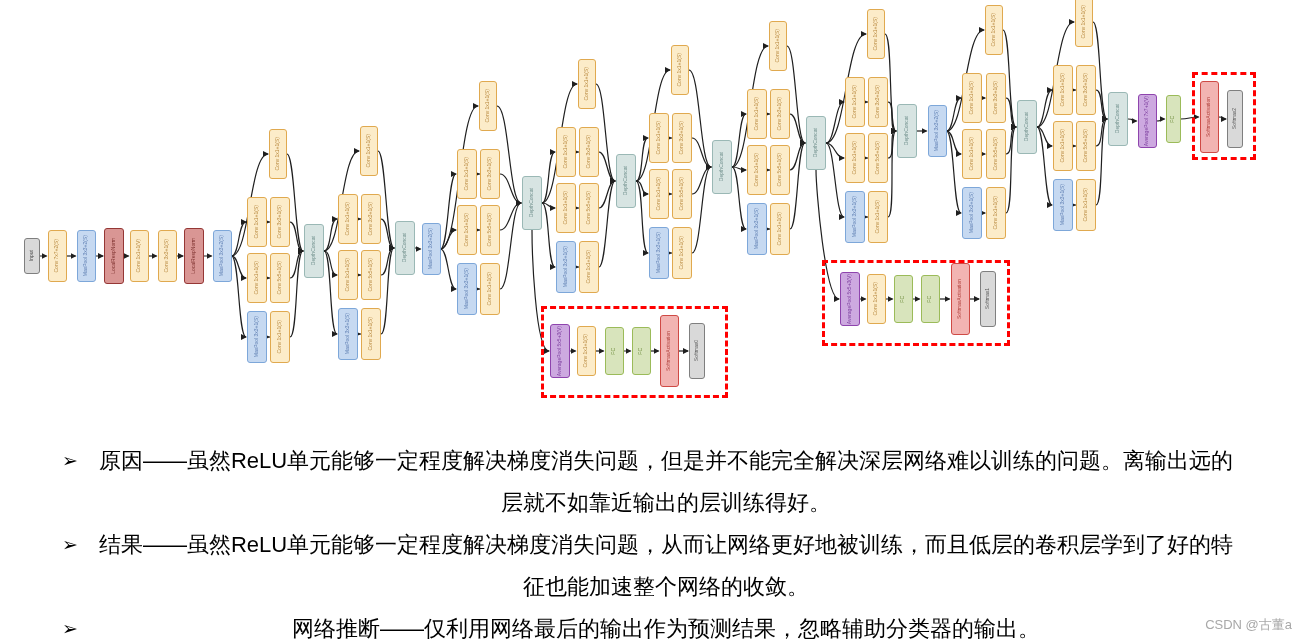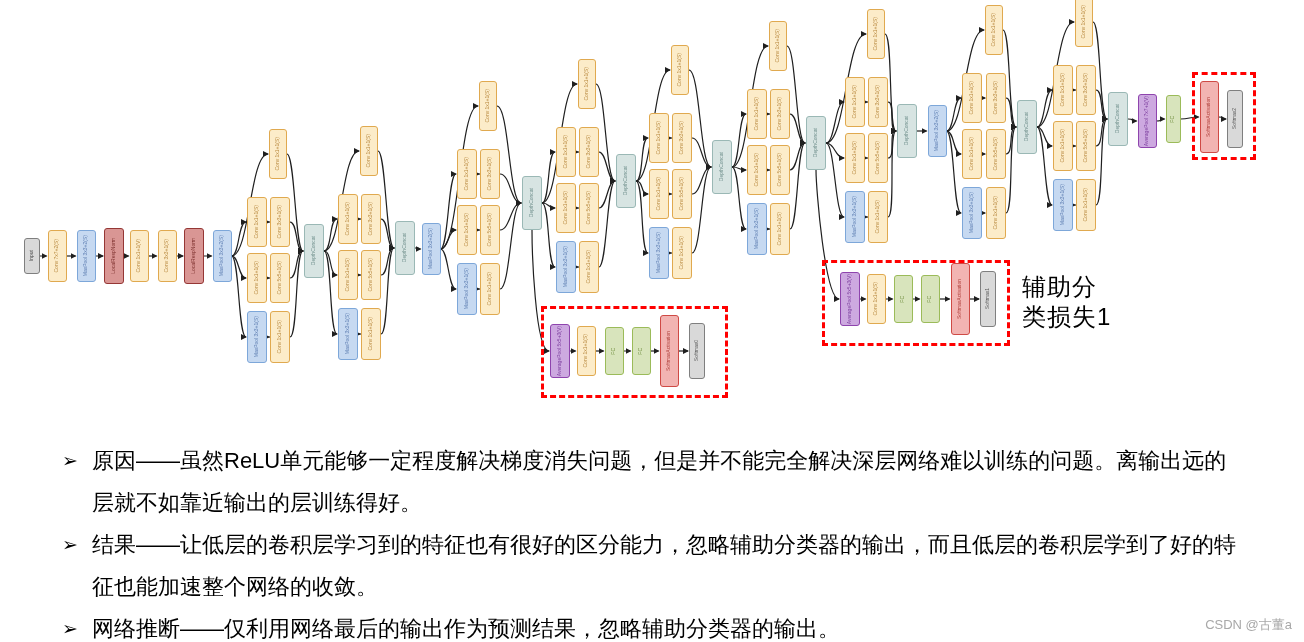--- a/index.html
+++ b/index.html
@@ -18,21 +18,21 @@
   .cap { position:absolute; color:#000; font-weight:500; font-size:24px;
          line-height:30px; white-space:pre-line; letter-spacing:1px; }
   .cap0 { left:538px; top:399px; }
   .cap1 { left:1022px; top:272px; }
 
   
   .bullets { position:absolute; left:0; top:434px; width:1270px; padding:6px 30px 0 62px; }
   .bullet { display:flex; align-items:flex-start; color:#000;
             font-size:22px; line-height:42px; }
   .bullet .mk { width:30px; flex:0 0 30px; font-size:19px; line-height:42px; }
-  .bullet .tx { flex:1; }
+  .bullet .tx { flex:1;text-align:center; }
 
   .watermark { position:absolute; right:12px; bottom:8px; color:#a8a8a8; font-size:13px; }
 </style>
 </head>
 <body>
 
 <div class="page">
 
   <div class="diagram" id="diagram">
     <svg id="edges" width="1304" height="434">
@@ -162,22 +162,20 @@
           <path d="M678.5,351 C686.5,351 680,351 688,351" fill="none" stroke="#1f1f1f" stroke-width="1.2" marker-end="url(#arw)"></path>
           <path d="M816,170 C816,188 825,299 839,299" fill="none" stroke="#1f1f1f" stroke-width="1.2" marker-end="url(#arw)"></path>
           <path d="M860,299 C868,299 857.5,299 865.5,299" fill="none" stroke="#1f1f1f" stroke-width="1.2" marker-end="url(#arw)"></path>
           <path d="M885.5,299 C893.5,299 884.5,299 892.5,299" fill="none" stroke="#1f1f1f" stroke-width="1.2" marker-end="url(#arw)"></path>
           <path d="M912.5,299 C920.5,299 911.5,299 919.5,299" fill="none" stroke="#1f1f1f" stroke-width="1.2" marker-end="url(#arw)"></path>
           <path d="M939.5,299 C947.5,299 941.5,299 949.5,299" fill="none" stroke="#1f1f1f" stroke-width="1.2" marker-end="url(#arw)"></path>
           <path d="M969.5,299 C977.5,299 971,299 979,299" fill="none" stroke="#1f1f1f" stroke-width="1.2" marker-end="url(#arw)"></path>
         </g>
     </svg>
 
-    <div class="cap cap1">辅助分
-类损失1</div>
   <div class="node" style="left: 24px; top: 238px; width: 16px; height: 36px; background: rgb(217, 217, 217); border-color: rgb(127, 127, 127);">
         <span style="color: rgb(77, 77, 77);">Input</span>
       </div>
       <div class="node" style="left: 47.5px; top: 230px; width: 19px; height: 52px; background: rgb(252, 236, 201); border-color: rgb(224, 169, 79);">
         <span style="color: rgb(184, 137, 63);">Conv 7x7+2(S)</span>
       </div>
       <div class="node" style="left: 76.5px; top: 230px; width: 19px; height: 52px; background: rgb(198, 217, 241); border-color: rgb(125, 167, 217);">
         <span style="color: rgb(95, 127, 179);">MaxPool 3x3+2(S)</span>
       </div>
       <div class="node" style="left: 104px; top: 228px; width: 20px; height: 56px; background: rgb(217, 150, 148); border-color: rgb(149, 55, 53);">
@@ -470,21 +468,21 @@
       <div class="dashed-box" style="left: 1192px; top: 72px; width: 64px; height: 88px; border-color: rgb(255, 0, 0);"></div>
     </div>
 
   <div class="bullets">
     <div class="bullet">
       <span class="mk">➢</span>
       <span class="tx">原因——虽然ReLU单元能够一定程度解决梯度消失问题，但是并不能完全解决深层网络难以训练的问题。离输出远的层就不如靠近输出的层训练得好。</span>
     </div>
     <div class="bullet">
       <span class="mk">➢</span>
-      <span class="tx">结果——让低层的卷积层学习到的特征也有很好的区分能力，忽略辅助分类器的输出，而且低层的卷积层学到了好的特征也能加速整个网络的收敛。</span>
+      <span class="tx">结果——虽然ReLU单元能够一定程度解决梯度消失问题，从而让网络更好地被训练，而且低层的卷积层学到了好的特征也能加速整个网络的收敛。</span>
     </div>
     <div class="bullet">
       <span class="mk">➢</span>
       <span class="tx">网络推断——仅利用网络最后的输出作为预测结果，忽略辅助分类器的输出。</span>
     </div>
   </div>
 
   <div class="watermark">CSDN @古董a</div>
 </div>
 

